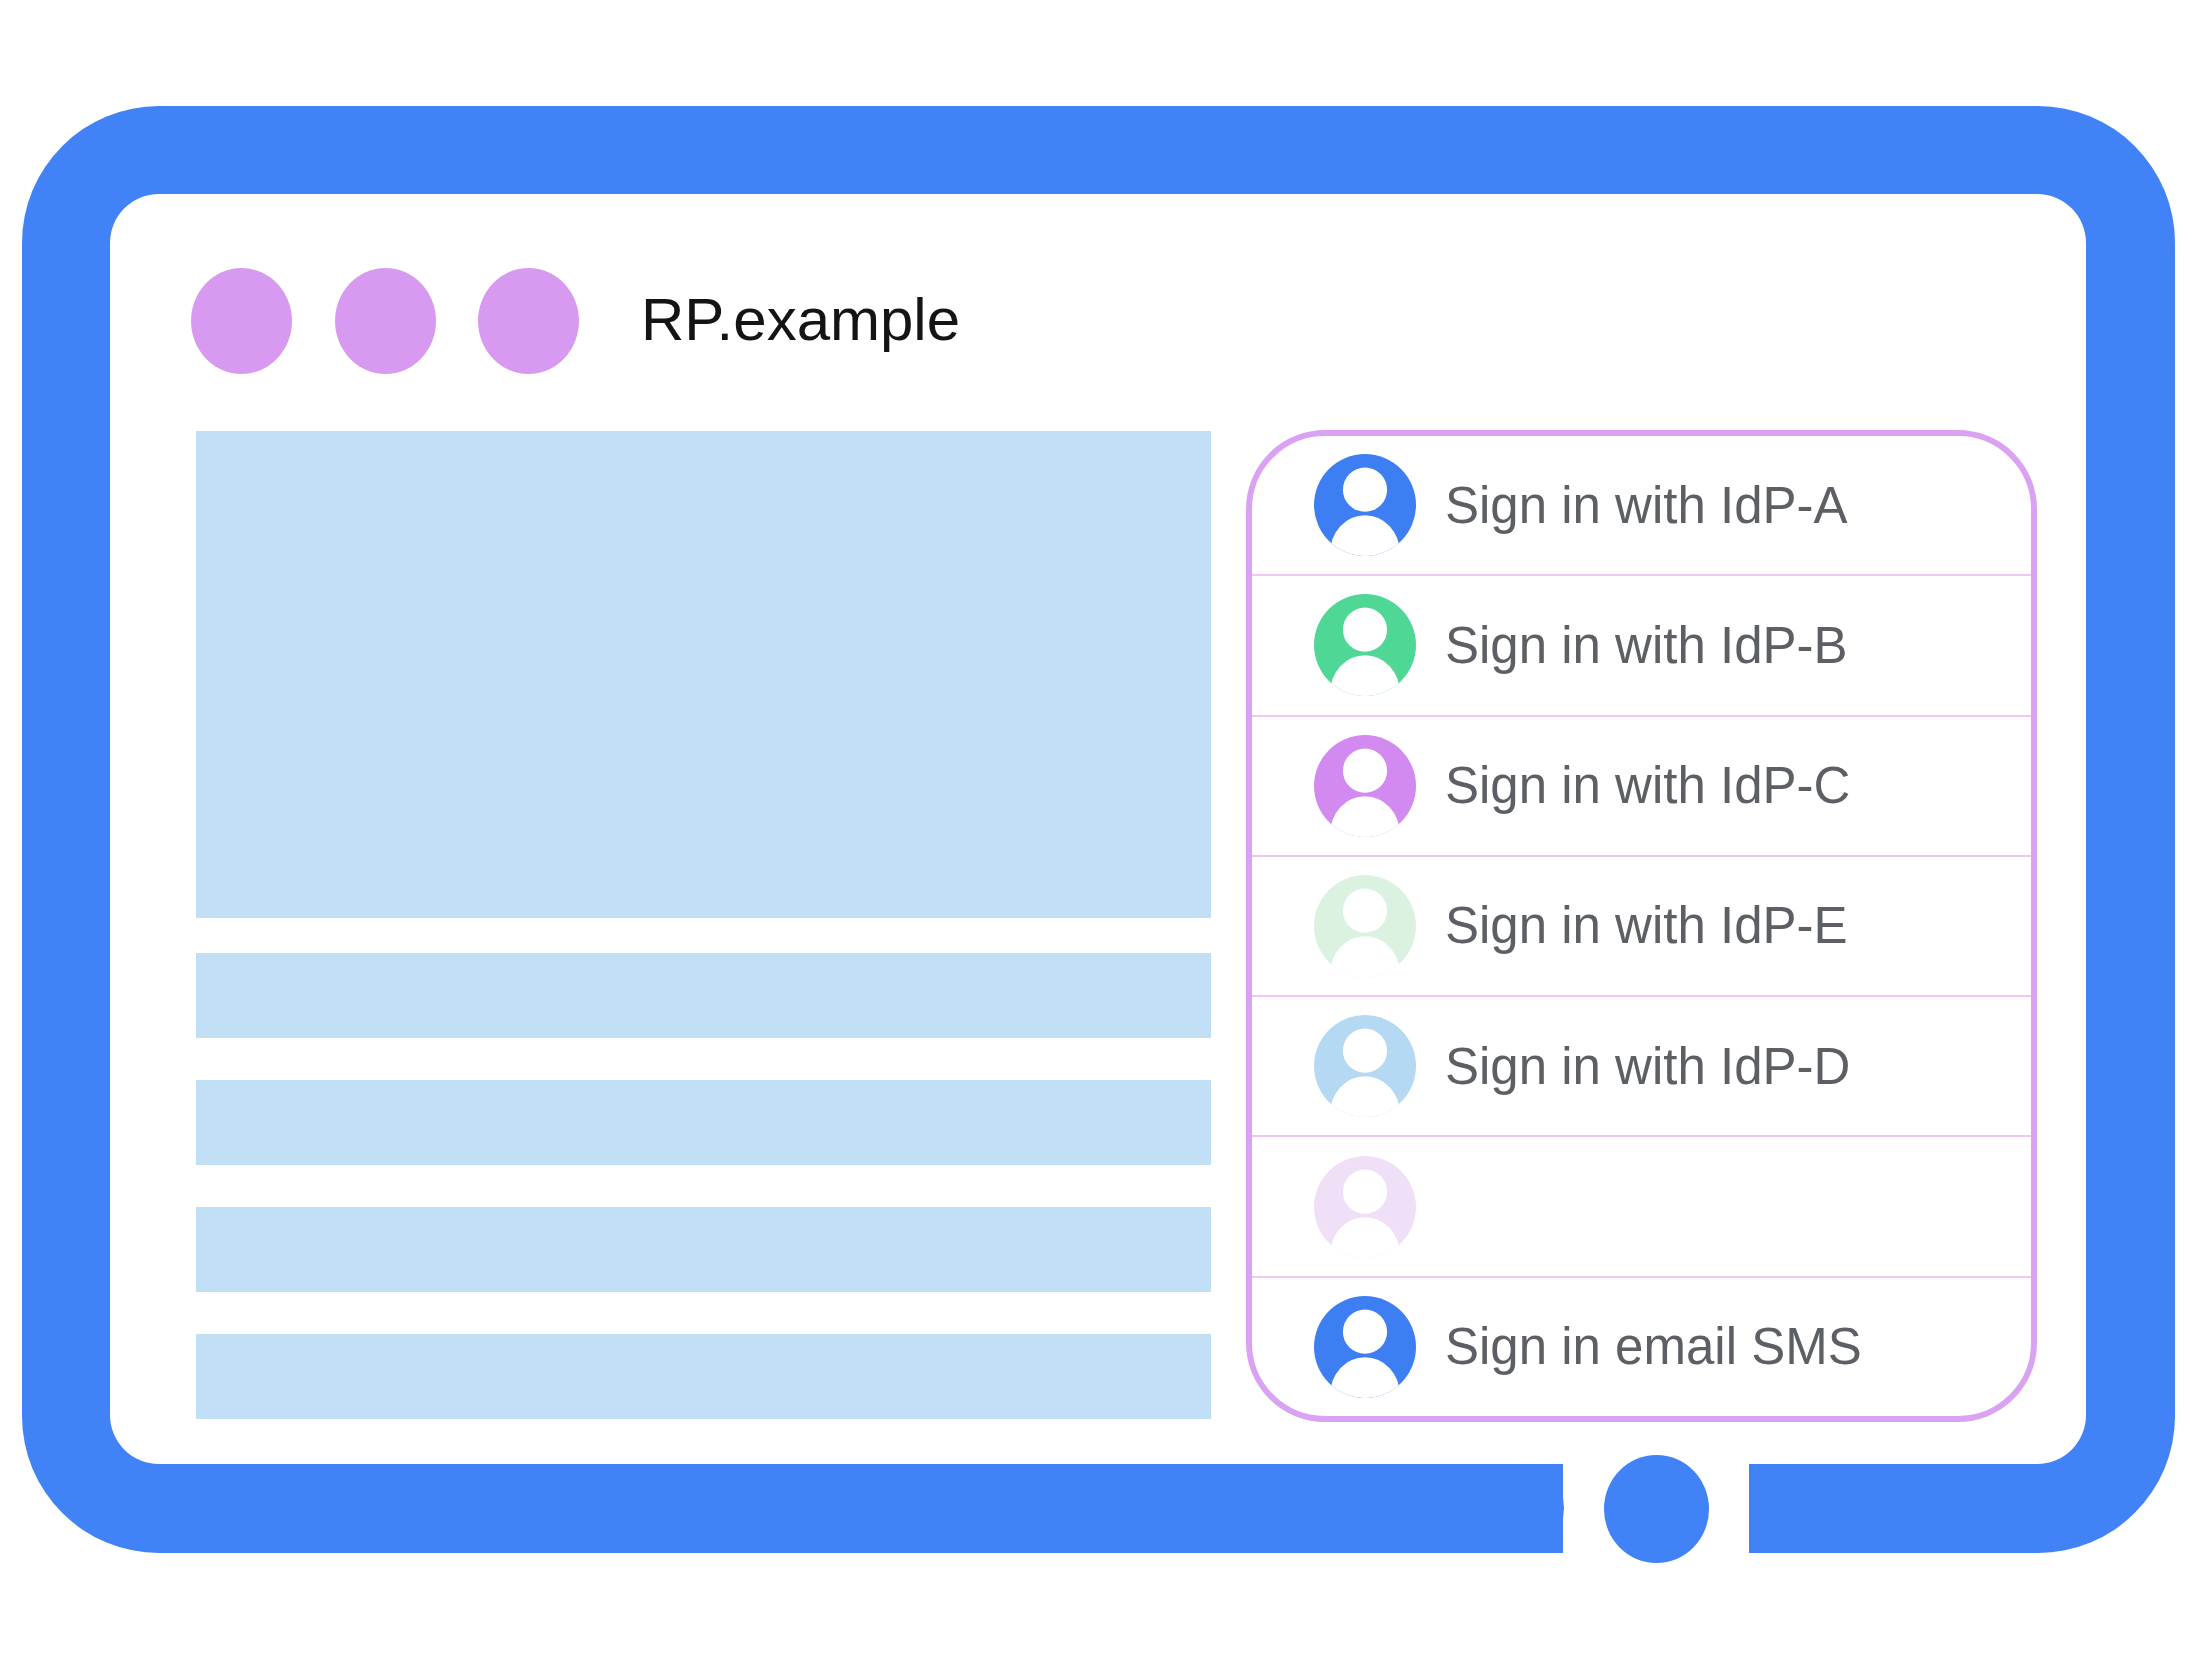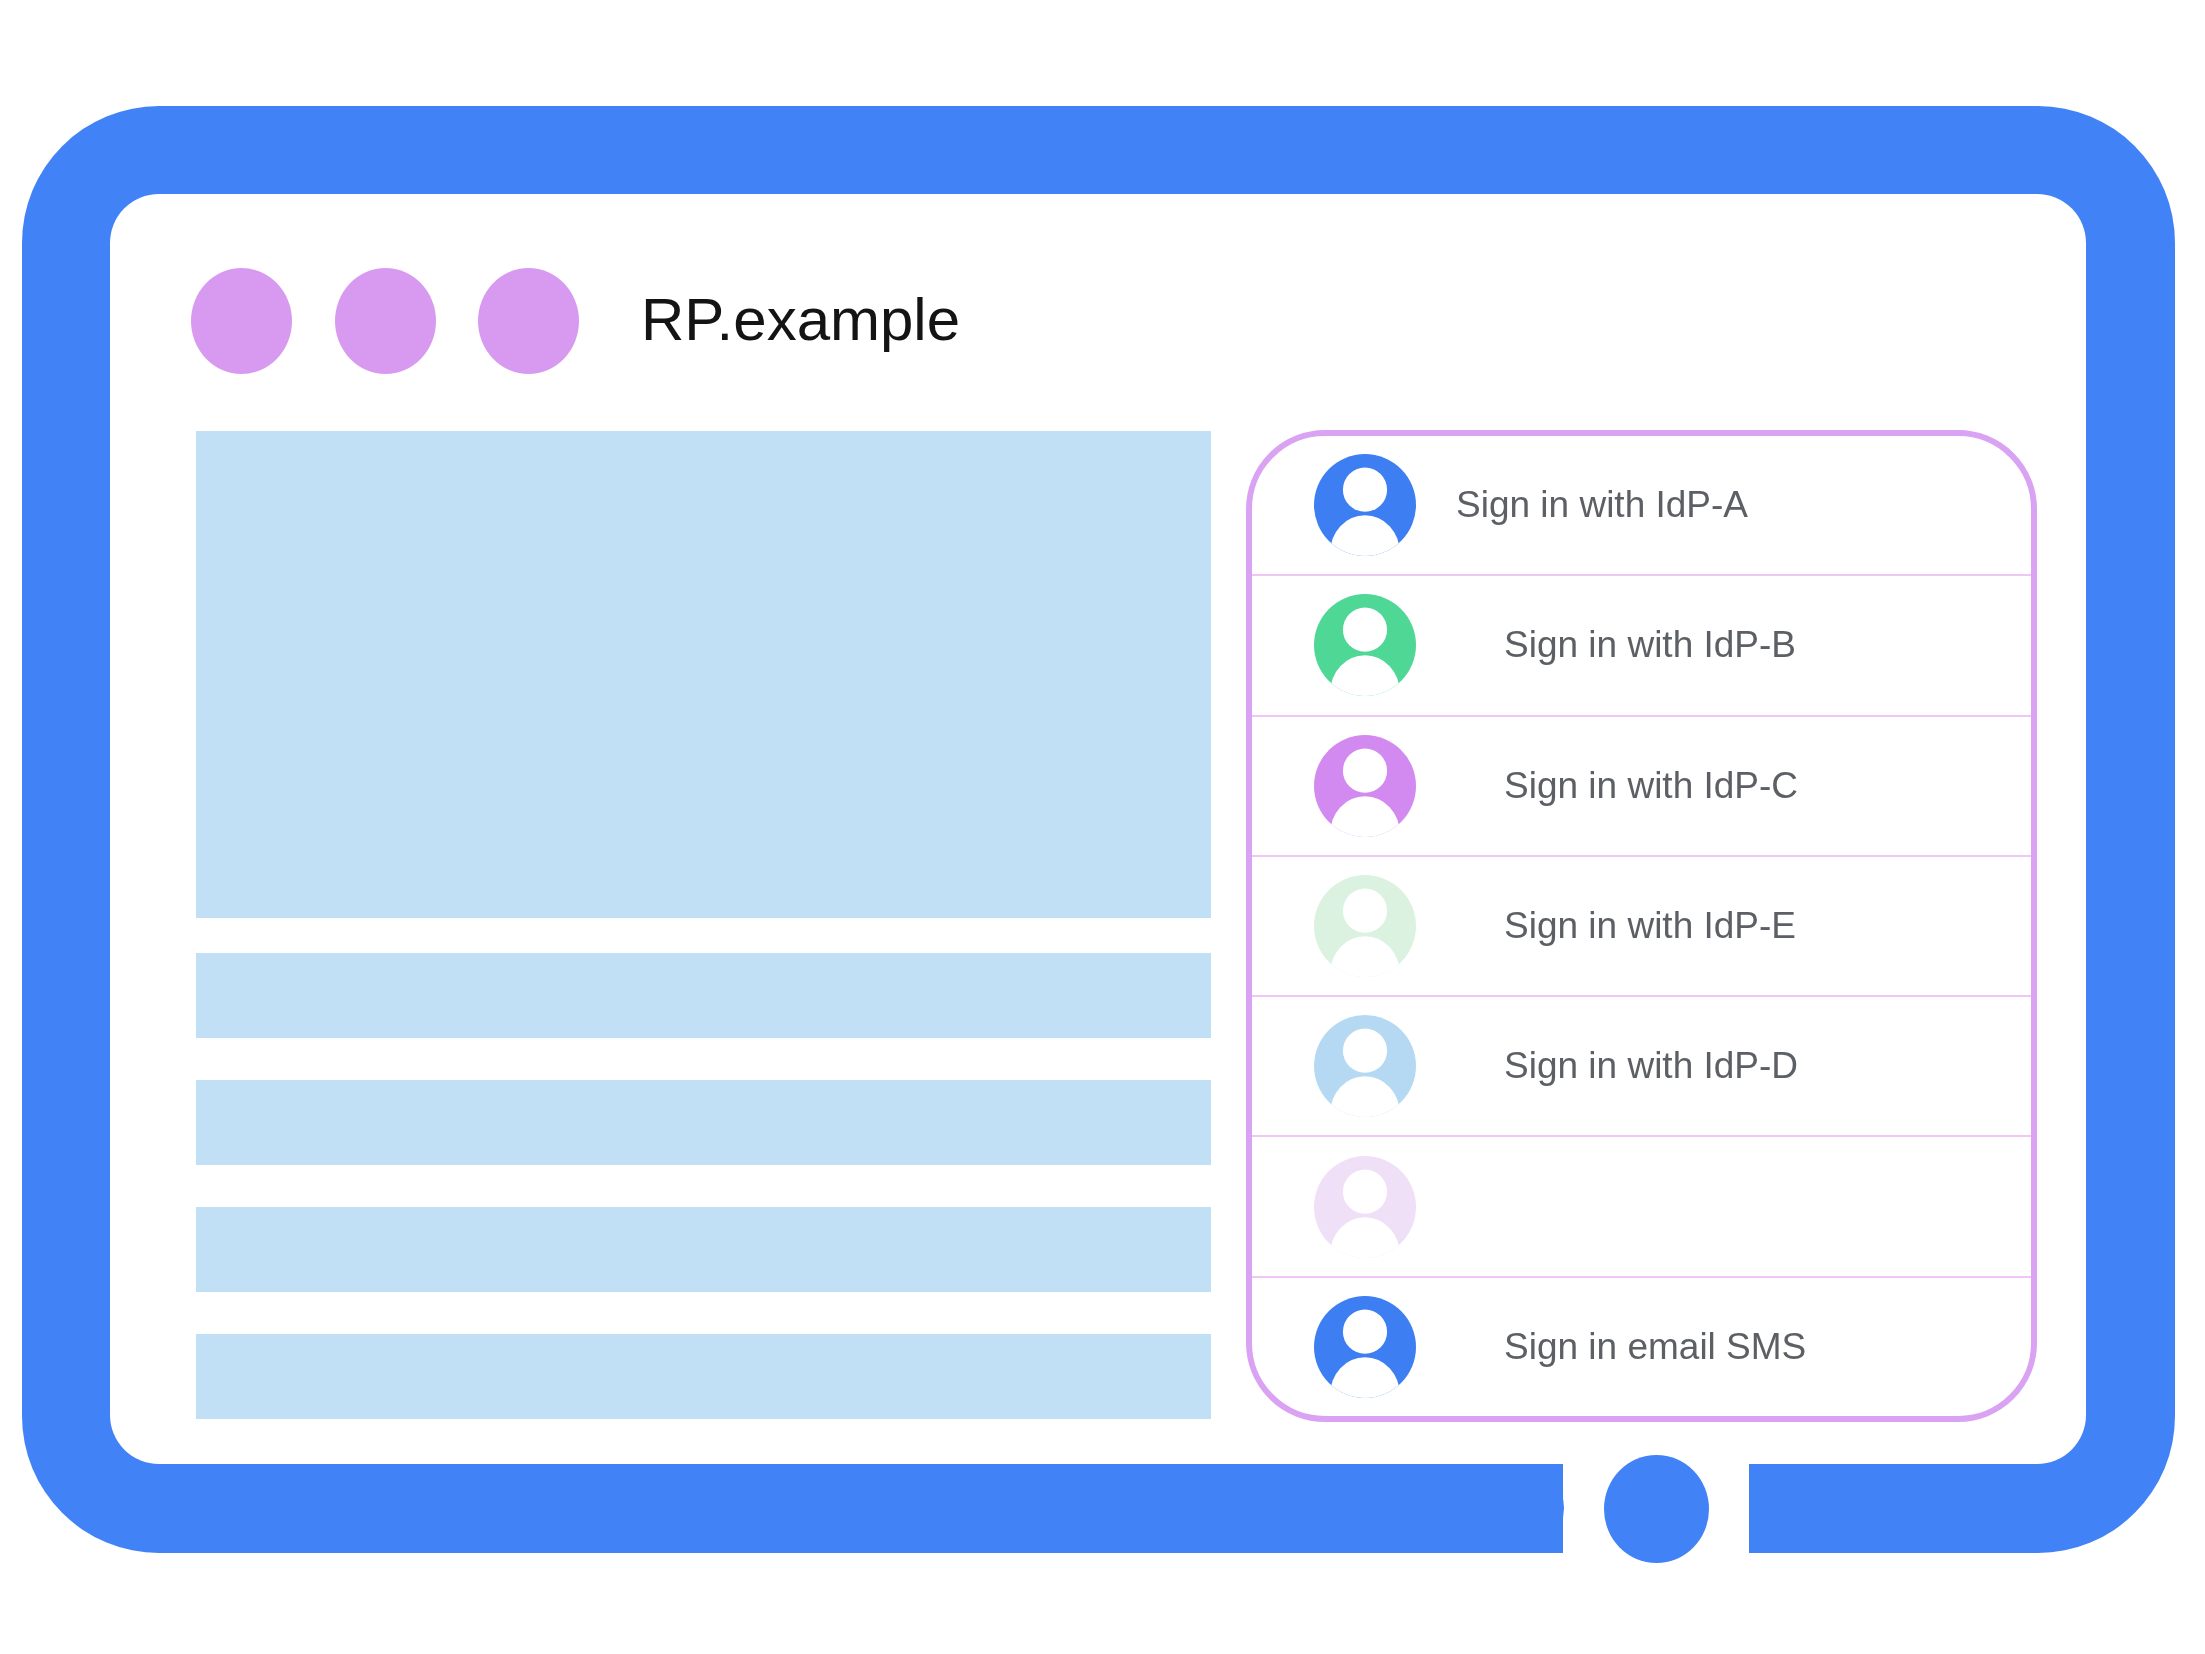--- a/index.html
+++ b/index.html
@@ -98,30 +98,29 @@
   }
   .signin-row{
     flex:1 1 0;
     display:flex;
     align-items:center;
     padding-left:62px;
     cursor:pointer;
   }
   .signin-row + .signin-row{
     border-top:2.6px solid #efc6f4;
-    gap:48px;
   }
   .avatar{
     width:102px; height:102px;
     flex:0 0 auto;
     display:block;
   }
   .signin-label{
-    margin-left:40px;
-    font-size:37px;
+    margin-left:29px;
+    font-size:51px;
     font-weight:500;
     color:#5c6065;
     white-space:nowrap;
   }
   .hidden-defs{ position:absolute; width:0; height:0; }
 </style>
 </head>
 <body>
 
 <svg class="hidden-defs" aria-hidden="true">

